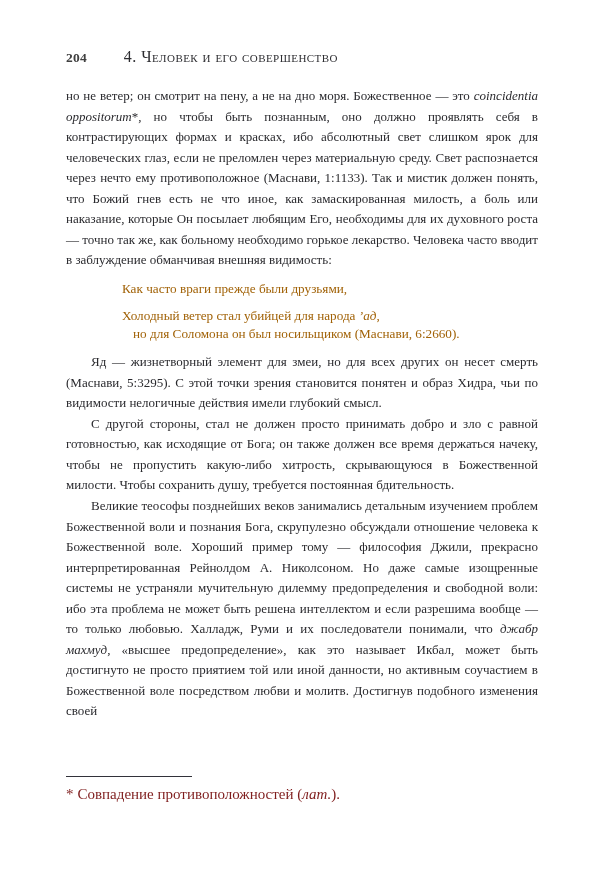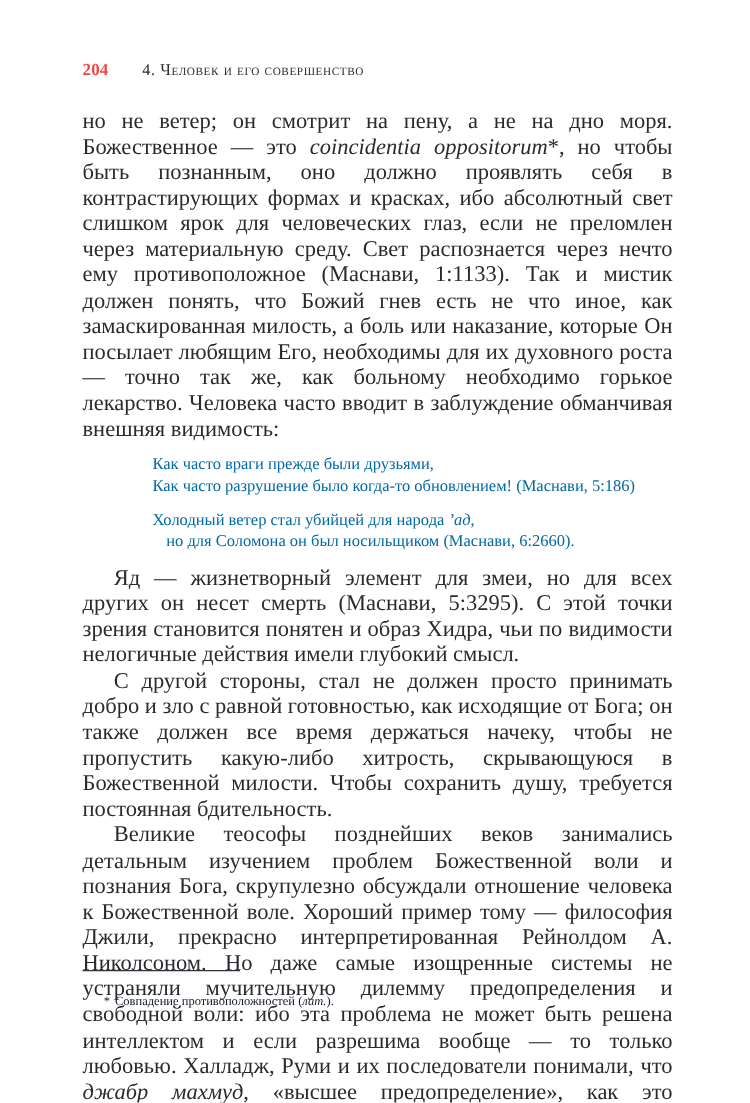--- a/index.html
+++ b/index.html
@@ -33,62 +33,62 @@
     width: 472px;
     height: 20px;
     display: flex;
     align-items: baseline;
     white-space: nowrap;
   }
   .folio {
     font-size: 13.5px;
     font-weight: bold;
     letter-spacing: 0.2px;
-    color: #ef4444;
+    color: #404040;
   }
   .head-title {
-    margin-left: 27px;
-    font-size: 13px;
+    margin-left: 37px;
+    font-size: 16px;
     font-variant: small-caps;
     text-transform: none;
     letter-spacing: 0.45px;
     color: #2d2d31;
   }
 
   
   .textblock {
     position: absolute;
     left: 66px;
     top: 86px;
     width: 472px;
   }
 
   p.para {
     margin: 0;
-    font-size: 18px;
+    font-size: 13px;
     line-height: 20.55px;
     text-align: justify;
     text-justify: inter-word;
     text-indent: 0;
     hyphens: manual;
     color: #2a2a2e;
   }
   p.para.indent {
     text-indent: 25px;
   }
 
   i, em { font-style: italic; }
 
   
   .verse {
     margin: 0;
     padding: 0;
     font-size: 13.2px;
     line-height: 17.4px;
-    color: #0369a1;
+    color: #a16207;
   }
   .verse .vline {
     white-space: nowrap;
   }
   .verse-1 {
     margin-top: 9px;
     margin-bottom: 10px;
     padding-left: 56px;
   }
   .verse-2 {
@@ -107,24 +107,24 @@
     top: 776px;
     width: 472px;
   }
   .footnote-rule {
     width: 126px;
     height: 1px;
     background: #32323a;
     margin: 0 0 9px 0;
   }
   .footnote-text {
-    margin: 17px;
-    font-size: 10px;
+    margin: 0;
+    font-size: 15px;
     line-height: 16px;
-    color: #0f172a;
+    color: #7f1d1d;
   }
   .fn-marker {
     margin-right: 4px;
   }
 </style>
 </head>
 <body>
 
 <div class="page">
 
@@ -132,21 +132,20 @@
     <span class="folio">204</span>
     <span class="head-title">4. Человек и его совершенство</span>
   </div>
 
   <div class="textblock">
 
     <p class="para"><span>но не ветер; он смотрит на пену, а не на дно моря. Божественное — это </span><i>coincidentia oppositorum</i><span>*, но чтобы быть познанным, оно должно проявлять себя в контрастирующих формах и красках, ибо абсолютный свет слишком ярок для человеческих глаз, если не преломлен через материальную среду. Свет распознается через нечто ему противоположное (Маснави, 1:1133). Так и мистик должен понять, что Божий гнев есть не что иное, как замаскированная милость, а боль или наказание, которые Он посылает любящим Его, необходимы для их духовного роста — точно так же, как больному необходимо горькое лекарство. Человека часто вводит в заблуждение обманчивая внешняя видимость:</span></p>
 
     <div class="verse verse-1">
       <div class="vline">Как часто враги прежде были друзьями,</div>
-      <div class="vline">Как часто разрушение было когда-то обновлением! (Маснави, 5:186)</div>
     </div>
 
 
     <div class="verse verse-2">
       <div class="vline"><span>Холодный ветер стал убийцей для народа </span><i>’ад</i><span>,</span></div>
       <div class="vline hang">но для Соломона он был носильщиком (Маснави, 6:2660).</div>
     </div>
 
     <p class="para indent"><span>Яд — жизнетворный элемент для змеи, но для всех других он несет смерть (Маснави, 5:3295). С этой точки зрения становится понятен и образ Хидра, чьи по видимости нелогичные действия имели глубокий смысл.</span></p>
     <p class="para indent"><span>С другой стороны, стал не должен просто принимать добро и зло с равной готовностью, как исходящие от Бога; он также должен все время держаться начеку, чтобы не пропустить какую-либо хитрость, скрывающуюся в Божественной милости. Чтобы сохранить душу, требуется постоянная бдительность.</span></p>

